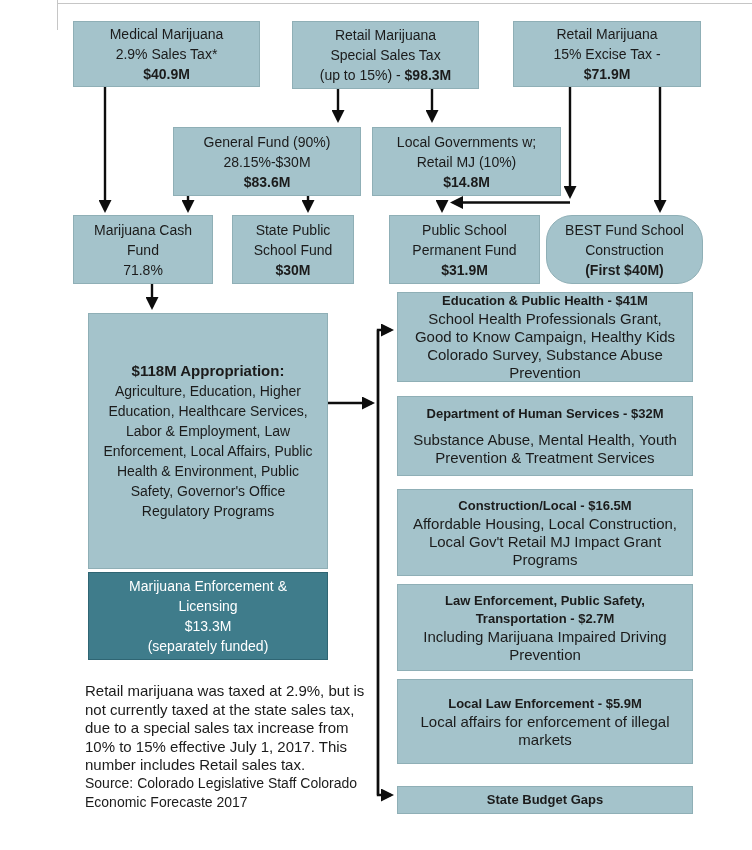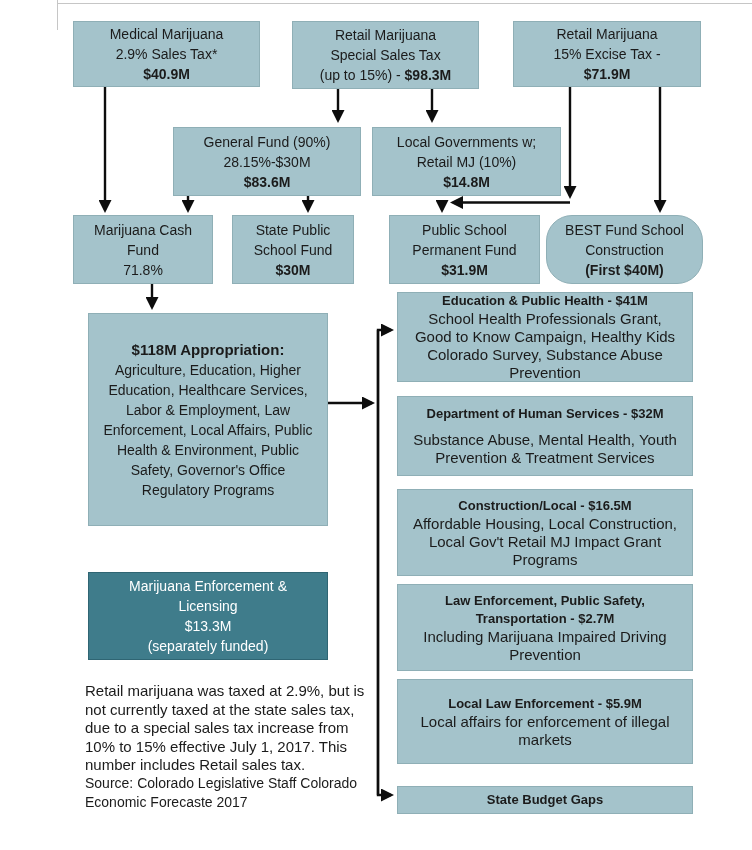--- a/index.html
+++ b/index.html
@@ -22,21 +22,21 @@
   .b-medical  {left:73px; top:21px; width:187px;height:66px;}
   .b-special  {left:292px;top:21px; width:187px;height:68px;}
   .b-excise   {left:513px;top:21px; width:188px;height:66px;}
   .b-general  {left:173px;top:127px;width:188px;height:69px;}
   .b-localgov {left:372px;top:127px;width:189px;height:69px;}
   .b-cashfund {left:73px; top:215px;width:140px;height:69px;}
   .b-stateschool{left:232px;top:215px;width:122px;height:69px;}
   .b-permanent{left:389px;top:215px;width:151px;height:69px;}
   .b-best     {left:546px;top:215px;width:157px;height:69px;border-radius:26px;}
 
-  .b-approp{left:88px;top:313px;width:240px;height:213px;padding:16px 12px;font-size:14px;line-height:20px;}
+  .b-approp{left:88px;top:313px;width:240px;height:256px;padding:16px 12px;font-size:14px;line-height:20px;}
   .b-approp .title{font-weight:bold;font-size:15px;}
 
   .b-enforce{
     left:88px;top:572px;width:240px;height:88px;background:#3f7c8b;border:1px solid #2f6573;
     color:#ffffff;font-size:14px;line-height:20px;
   }
 
   .rbox{
     position:absolute;left:397px;width:296px;background:#a4c3cb;border:1px solid #8fafb6;
     box-sizing:border-box;display:flex;flex-direction:column;justify-content:center;

